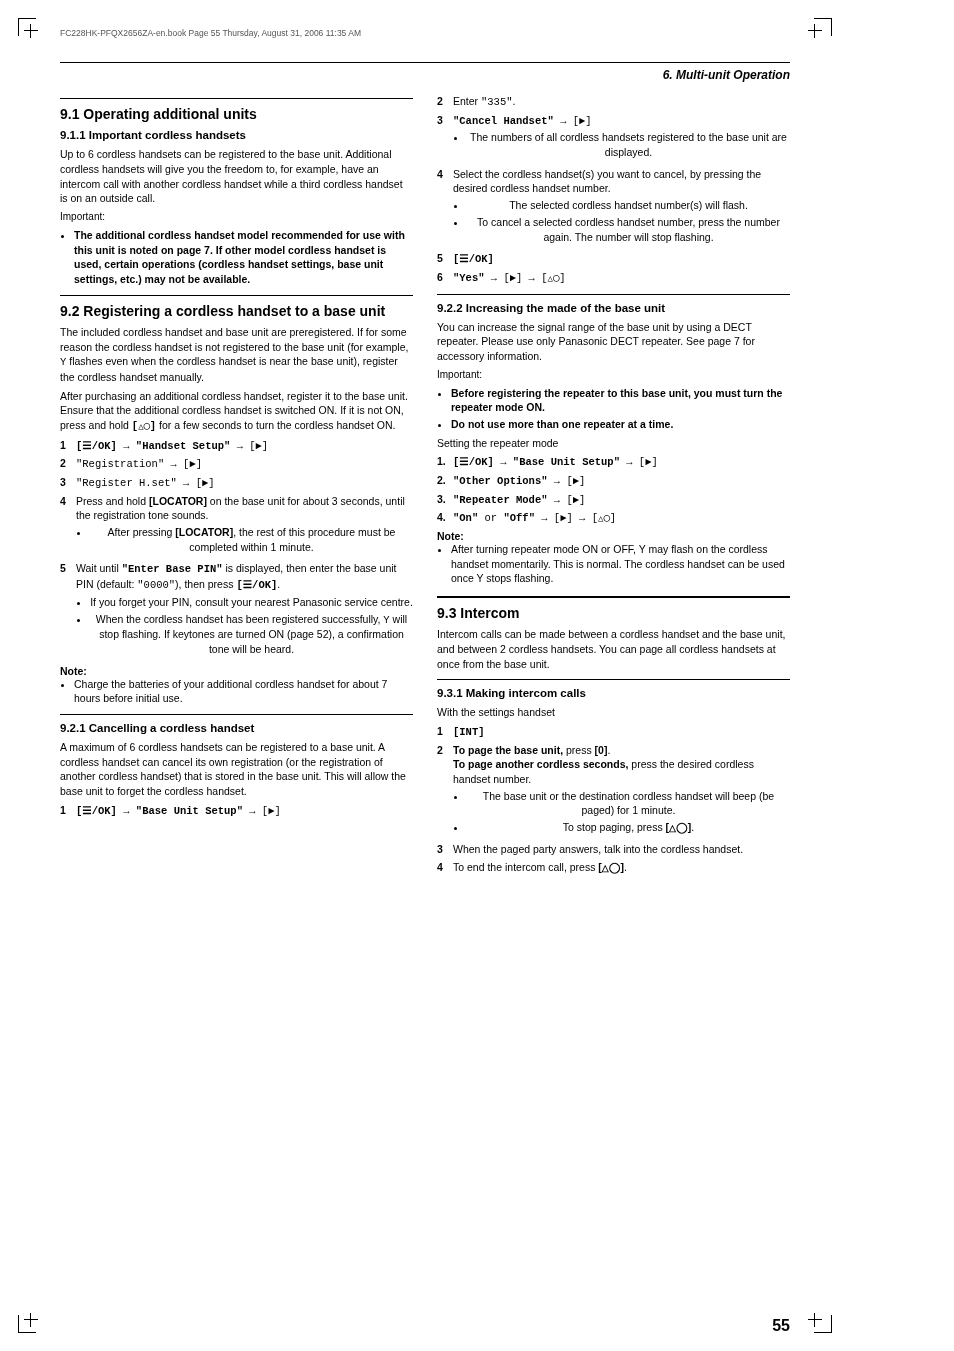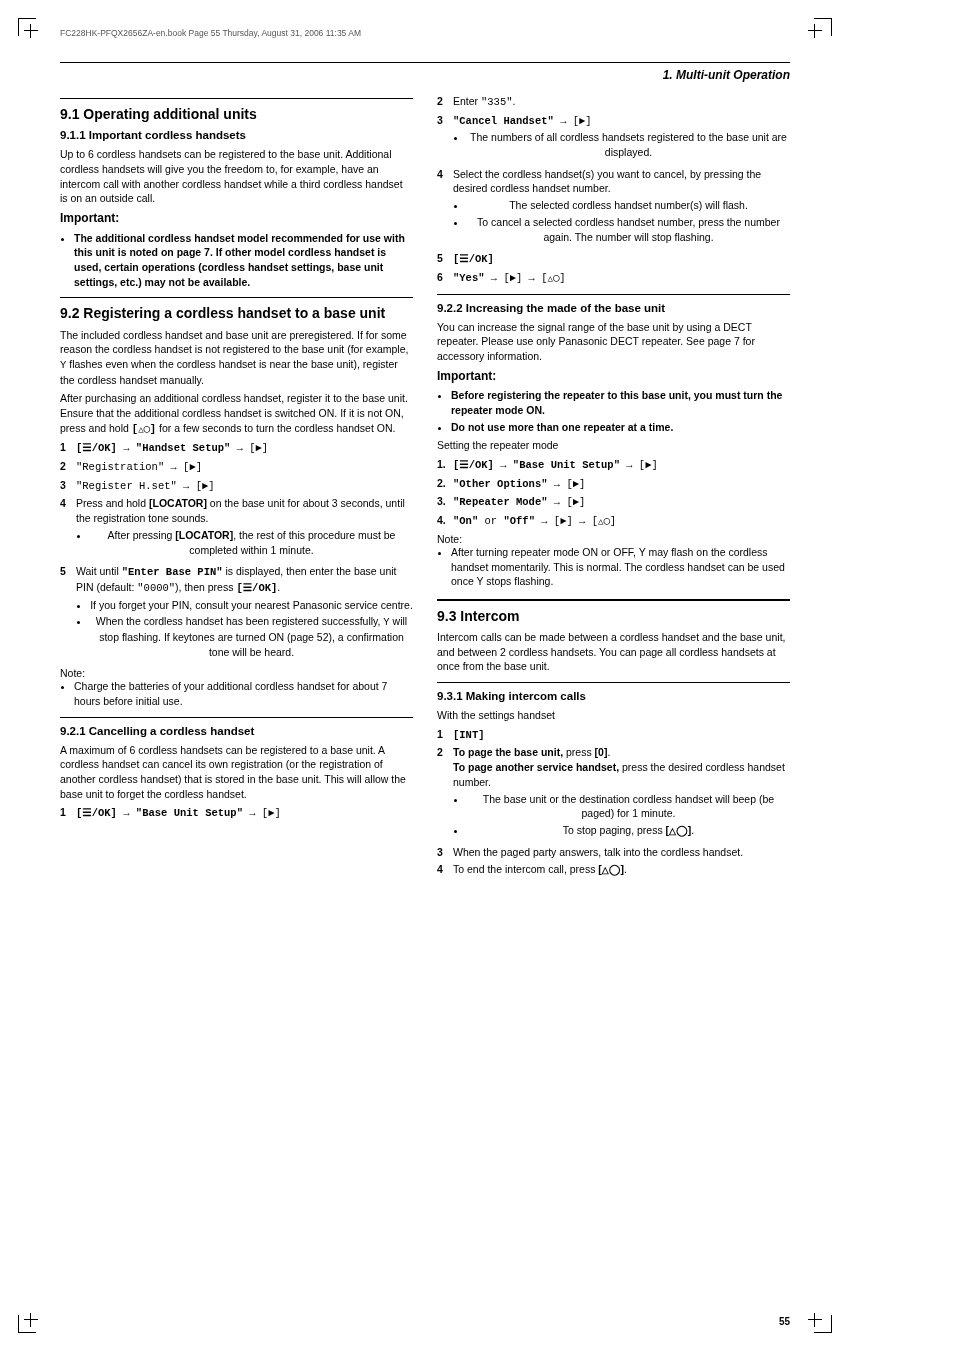--- a/index.html
+++ b/index.html
@@ -138,48 +138,48 @@
     }
     .step-content { flex: 1; }
     .step-content ul {
       margin-top: 2px;
     }
     code, .mono {
       font-family: 'Courier New', monospace;
       font-size: 10.5px;
     }
     .note-label {
-      font-weight: normal;
+      font-weight: bold;
       font-size: 10.5px;
     }
     .note-block {
       margin: 4px 0;
     }
 
     
     .page-number {
       position: absolute;
-      bottom: 24px;
+      bottom: 16px;
       right: 60px;
-      font-size: 10px;
+      font-size: 16px;
       font-weight: bold;
     }
 
     
     .file-info {
       position: absolute;
       top: 28px;
       left: 60px;
       font-size: 8.5px;
       color: #555;
     }
     .sub-steps { margin-top: 3px; text-align: center; }
     .sub-steps li { font-size: 10.5px; list-style: disc; margin-bottom: 2px; }
 
-    .important-label { font-weight: bold; font-size: 12px; }
+    .important-label { font-weight: normal; font-size: 10px; }
 
     .section-divider {
       border: none;
       border-top: 2px solid #000;
       margin: 10px 0 6px 0;
     }
   </style>
 </head>
 <body>
 
@@ -191,21 +191,21 @@
   <div class="corner corner-br"></div>
 
   <div class="crosshair cross-tl"></div>
   <div class="crosshair cross-tr"></div>
   <div class="crosshair cross-bl"></div>
   <div class="crosshair cross-br"></div>
 
   <div class="file-info">FC228HK-PFQX2656ZA-en.book  Page 55  Thursday, August 31, 2006  11:35 AM</div>
 
   <div class="header-rule"></div>
-  <div class="section-title-right">1. Multi-unit Operation</div>
+  <div class="section-title-right">6. Multi-unit Operation</div>
 
   <div class="content">
 
     <div class="col-left">
 
       <hr class="section-rule">
       <h2>9.1 Operating additional units</h2>
 
       <h3>9.1.1 Important cordless handsets</h3>
       <p>Up to 6 cordless handsets can be registered to the base unit. Additional cordless handsets will give you the freedom to, for example, have an intercom call with another cordless handset while a third cordless handset is on an outside call.</p>
@@ -350,21 +350,21 @@
       <h3>9.3.1 Making intercom calls</h3>
       <p class="bold-label">With the settings handset</p>
 
       <ol class="step-list">
         <li>
           <span class="step-num">1</span>
           <span class="step-content"><span class="mono"><b>[INT]</b></span></span>
         </li>
         <li>
           <span class="step-num">2</span>
-          <span class="step-content"><b>To page the base unit,</b> press <b>[0]</b>.<br><b>To page another service handset,</b> press the desired cordless handset number.
+          <span class="step-content"><b>To page the base unit,</b> press <b>[0]</b>.<br><b>To page another cordless seconds,</b> press the desired cordless handset number.
             <ul class="sub-steps">
               <li>The base unit or the destination cordless handset will beep (be paged) for 1 minute.</li>
               <li>To stop paging, press <b>[<span style="font-size:9px;">△</span>◯]</b>.</li>
             </ul>
           </span>
         </li>
         <li>
           <span class="step-num">3</span>
           <span class="step-content">When the paged party answers, talk into the cordless handset.</span>
         </li>

